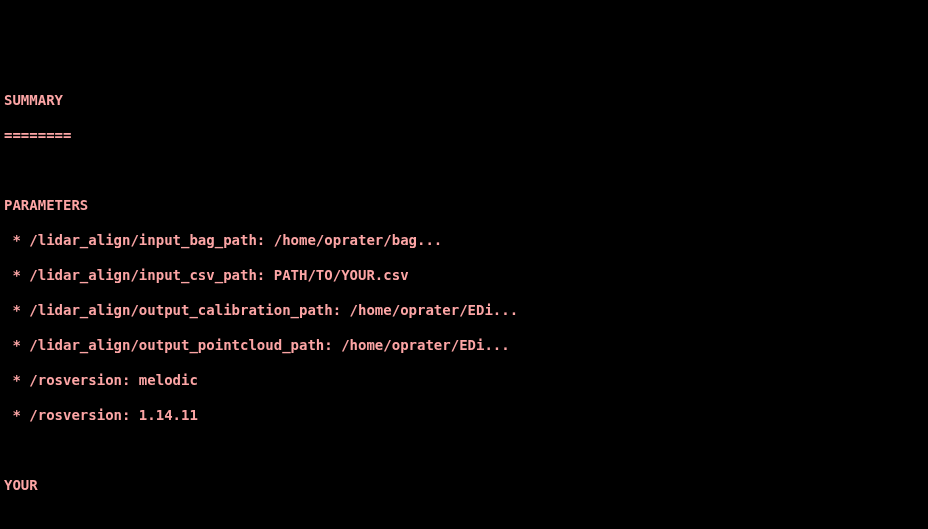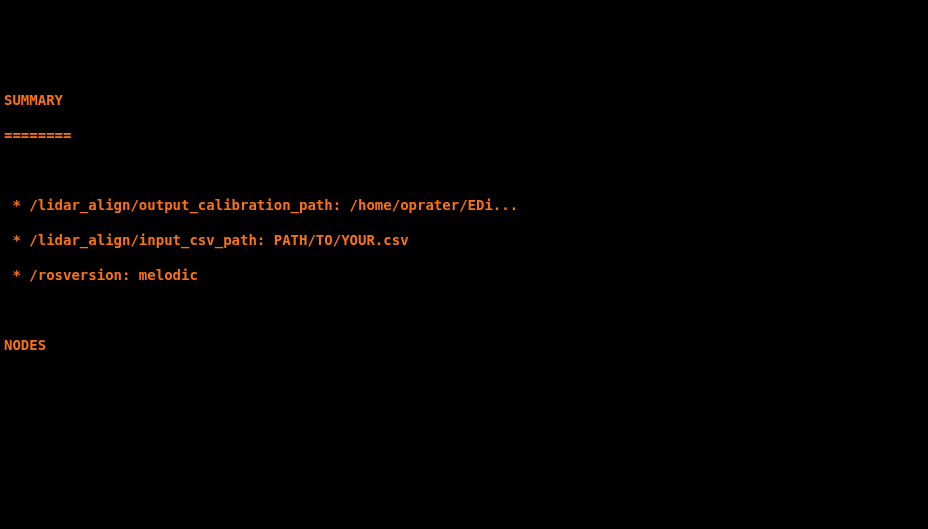--- a/index.html
+++ b/index.html
@@ -9,38 +9,42 @@
     font-size: 14px;
     line-height: 1.25;
     color: #ffffff;
     width: 928px;
     height: 529px;
     overflow: hidden;
     padding: 4px 4px;
     white-space: pre;
     font-weight: bold;
   }
-  .white { color: #f97316; }
+  .white { color: #fca5a5; }
   .line { display: block; }
   span { white-space: pre; }
 </style>
 </head>
 <body>
 
 
 
 <div class="terminal">
 <span class="line white">SUMMARY</span>
 <span class="line white">========</span>
 <span class="line">&nbsp;</span>
+<span class="line white">PARAMETERS</span>
+<span class="line white"> * /lidar_align/input_bag_path: /home/oprater/bag...</span>
+<span class="line white"> * /lidar_align/input_csv_path: PATH/TO/YOUR.csv</span>
 <span class="line white"> * /lidar_align/output_calibration_path: /home/oprater/EDi...</span>
-<span class="line white"> * /lidar_align/input_csv_path: PATH/TO/YOUR.csv</span>
+<span class="line white"> * /lidar_align/output_pointcloud_path: /home/oprater/EDi...</span>
 <span class="line white"> * /rosversion: melodic</span>
+<span class="line white"> * /rosversion: 1.14.11</span>
 <span class="line">&nbsp;</span>
-<span class="line white">NODES</span>
+<span class="line white">YOUR</span>
 
 
 
 
 
 
 
 
 
 

